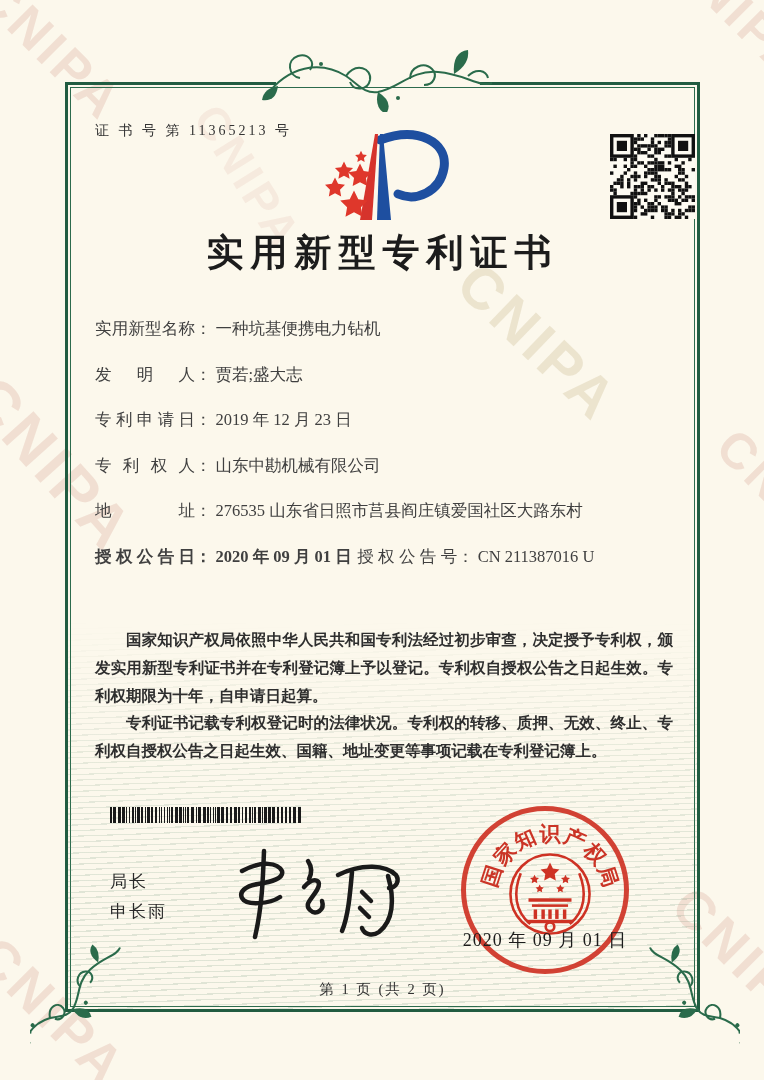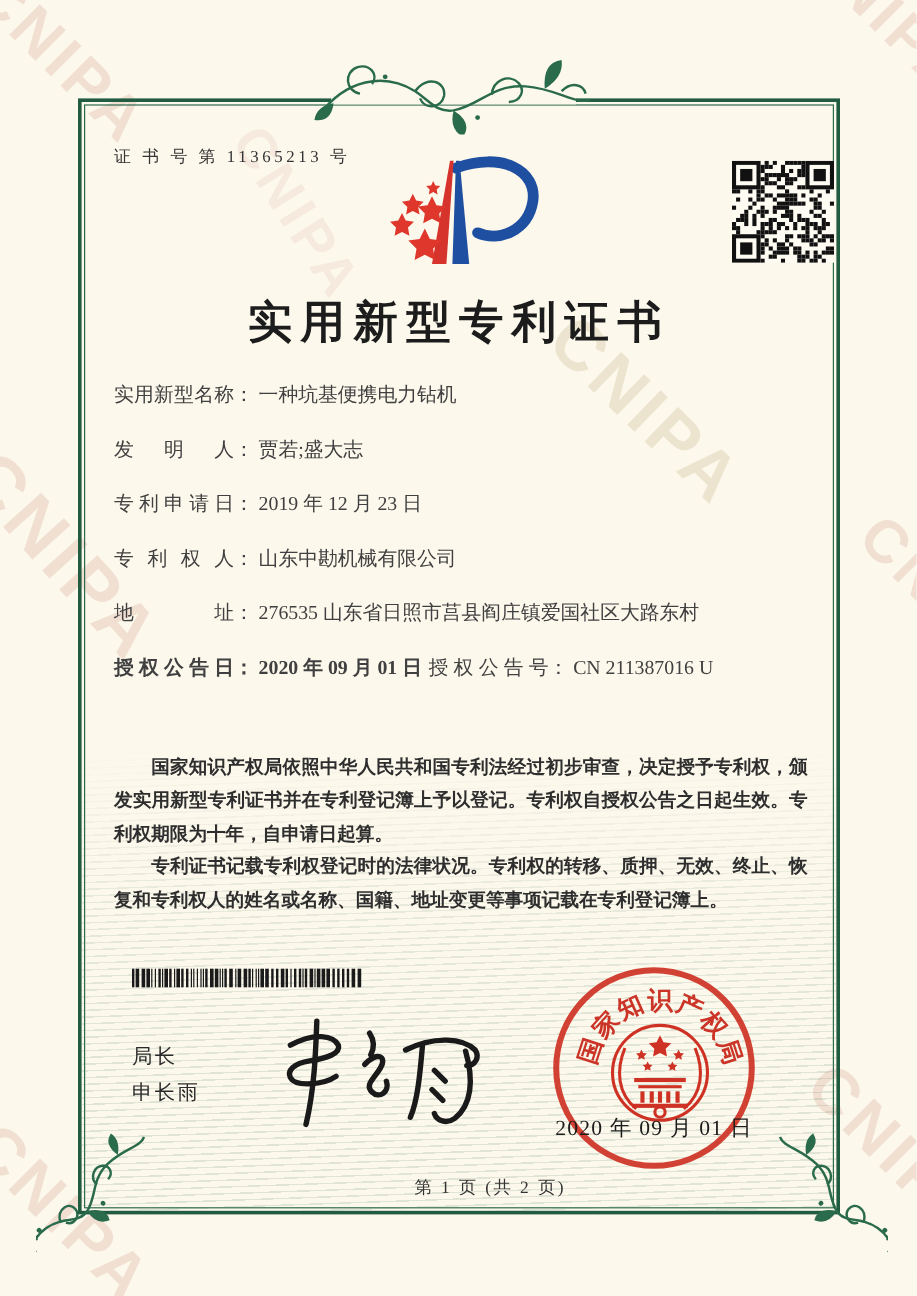--- a/index.html
+++ b/index.html
@@ -54,21 +54,21 @@
   .orn-bl{left:30px;top:922px;}
   .orn-br{left:610px;top:922px;}
   
   .cert-no{
     position:absolute;left:95px;top:122px;
     font-size:14px;letter-spacing:3px;color:#333;text-align:center;
   }
   .logo{position:absolute;left:320px;top:126px;}
   .qr{position:absolute;left:610px;top:134px;}
   .doc-title{
-    position:absolute;left:65px;top:244px;width:635px;
+    position:absolute;left:65px;top:228px;width:635px;
     text-align:center;font-size:37px;font-weight:bold;
     letter-spacing:7px;color:#1c1c1c;
   }
   
   .fields{position:absolute;left:95px;top:318px;width:580px;}
   .field-row{margin-bottom:23px;font-size:16.5px;line-height:22.5px;color:#404040;white-space:nowrap;}
   .f-label{
     display:inline-block;width:100px;
     text-align:justify;text-align-last:justify;
     vertical-align:bottom;
@@ -103,21 +103,21 @@
     font-family:"Liberation Serif","DejaVu Serif",serif;
   }
   .emblem{position:absolute;left:41px;top:40px;}
   .seal-date{
     position:absolute;left:428px;top:928px;width:234px;
     text-align:center;font-size:18px;color:#1c1c1c;letter-spacing:1px;
   }
   
   .page-num{
     position:absolute;left:65px;top:980px;width:635px;
-    text-align:center;font-size:14.5px;color:#333;letter-spacing:2px;padding-left:26px;
+    text-align:center;font-size:14.5px;color:#333;letter-spacing:2px;
   }
   .cont-note{
     position:absolute;left:0;top:1032px;width:764px;
     text-align:center;font-size:15px;color:#2e2e2e;letter-spacing:3px;
   }
 </style>
 </head>
 <body>
 
 <div class="page">
@@ -453,21 +453,21 @@
       <span class="f-label">地址</span><span class="f-colon">：</span><span class="f-value">276535 山东省日照市莒县阎庄镇爱国社区大路东村</span>
     </div>
     <div class="field-row grant-row">
       <span class="grp1"><span class="f-label">授权公告日</span><span class="f-colon">：</span><span class="f-value">2020 年 09 月 01 日</span></span>
       <span class="grp2"><span class="f-label">授权公告号</span><span class="f-colon">：</span><span class="f-value">CN 211387016 U</span></span>
     </div>
   </div>
 
   <div class="body-text">
     <p>国家知识产权局依照中华人民共和国专利法经过初步审查，决定授予专利权，颁发实用新型专利证书并在专利登记簿上予以登记。专利权自授权公告之日起生效。专利权期限为十年，自申请日起算。</p>
-    <p>专利证书记载专利权登记时的法律状况。专利权的转移、质押、无效、终止、恢复和专利权人的姓名或名称、国籍、地址变更等事项记载在专利登记簿上。</p>
+    <p>专利证书记载专利权登记时的法律状况。专利权的转移、质押、无效、终止、专利权自授权公告之日起生效、国籍、地址变更等事项记载在专利登记簿上。</p>
   </div>
 
   <svg class="barcode" id="barcode" width="193" height="16" viewBox="0 0 193 16">
       <rect x="0" y="0" width="2" height="16" fill="#1a1a1a"></rect>
       <rect x="3" y="0" width="3" height="16" fill="#1a1a1a"></rect>
       <rect x="8" y="0" width="3" height="16" fill="#1a1a1a"></rect>
       <rect x="12" y="0" width="3" height="16" fill="#1a1a1a"></rect>
       <rect x="16" y="0" width="1" height="16" fill="#1a1a1a"></rect>
       <rect x="19" y="0" width="1" height="16" fill="#1a1a1a"></rect>
       <rect x="22" y="0" width="2" height="16" fill="#1a1a1a"></rect>

